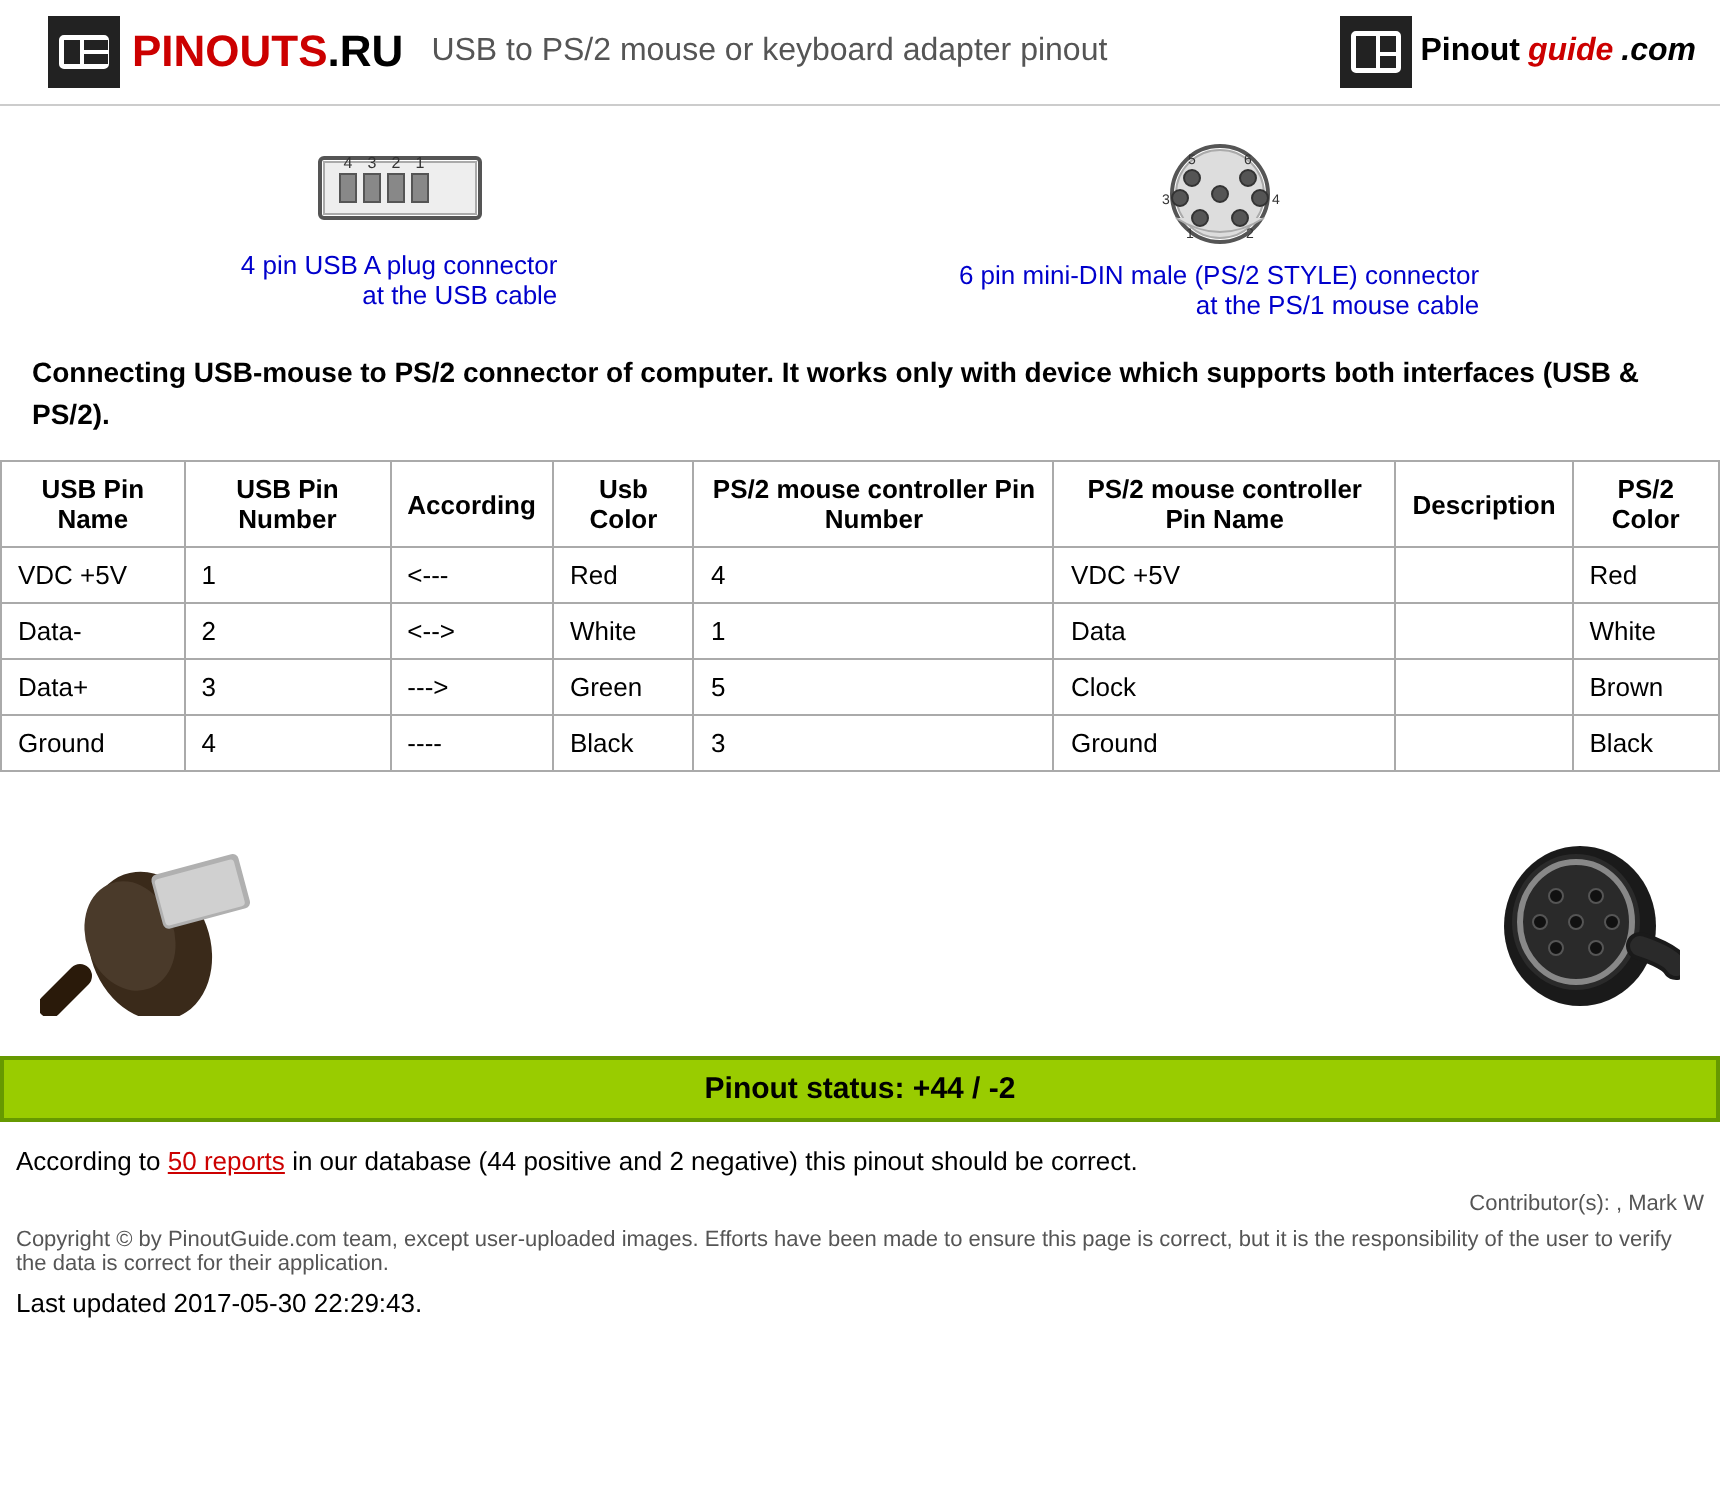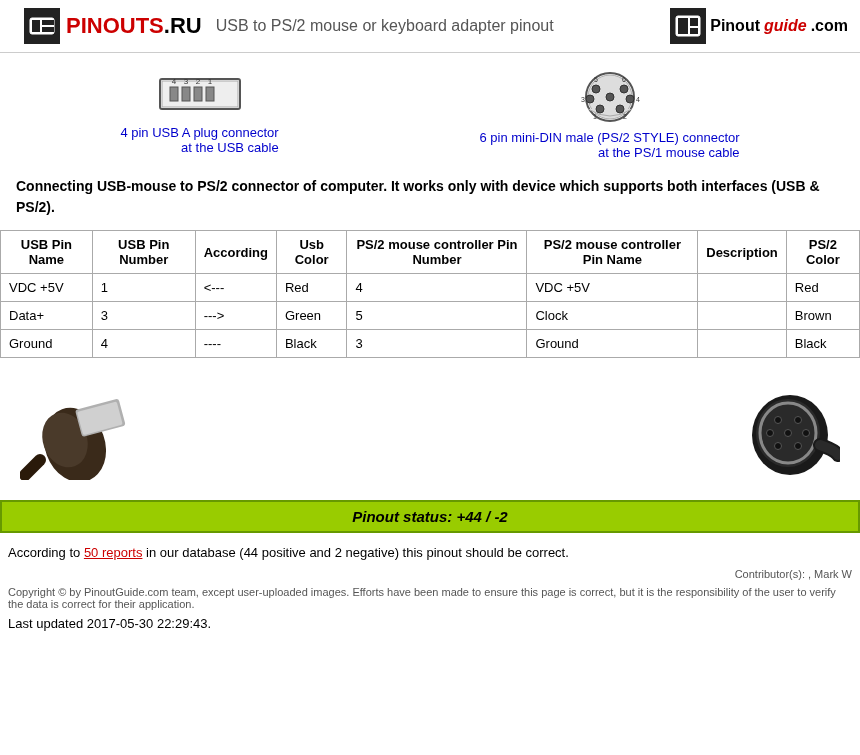--- a/index.html
+++ b/index.html
@@ -59,21 +59,21 @@
     }
     .pinout-guide-logo {
       display: flex;
       align-items: center;
       gap: 4px;
       font-size: 16px;
       font-weight: bold;
     }
     .pinout-guide-logo .pg-text-pinout { color: #000; }
     .pinout-guide-logo .pg-text-guide { color: #c00; font-style: italic; }
-    .pinout-guide-logo .pg-text-com { color: #000; }
+    .pinout-guide-logo .pg-text-com { color: #000; font-style: italic; }
 
     
     .connectors {
       display: flex;
       justify-content: space-around;
       align-items: flex-start;
       padding: 16px 20px 8px;
     }
     .connector {
       display: flex;
@@ -127,21 +127,20 @@
     
     .status-bar {
       background: #9c0;
       border: 2px solid #690;
       text-align: center;
       padding: 6px;
       font-weight: bold;
       font-size: 15px;
       color: #000;
       margin: 0 0 8px 0;
-      font-style: italic;
     }
 
     .according {
       padding: 4px 8px;
       font-size: 13px;
     }
     .according a { color: #c00; }
 
     .footer-info {
       text-align: right;
@@ -279,20 +278,30 @@
           <td>VDC +5V</td>
           <td>1</td>
           <td>&lt;---</td>
           <td>Red</td>
           <td>4</td>
           <td>VDC +5V</td>
           <td></td>
           <td>Red</td>
         </tr>
         <tr>
+          <td>Data-</td>
+          <td>2</td>
+          <td>&lt;--&gt;</td>
+          <td>White</td>
+          <td>1</td>
+          <td>Data</td>
+          <td></td>
+          <td>White</td>
+        </tr>
+        <tr>
           <td>Data+</td>
           <td>3</td>
           <td>---&gt;</td>
           <td>Green</td>
           <td>5</td>
           <td>Clock</td>
           <td></td>
           <td>Brown</td>
         </tr>
         <tr>

